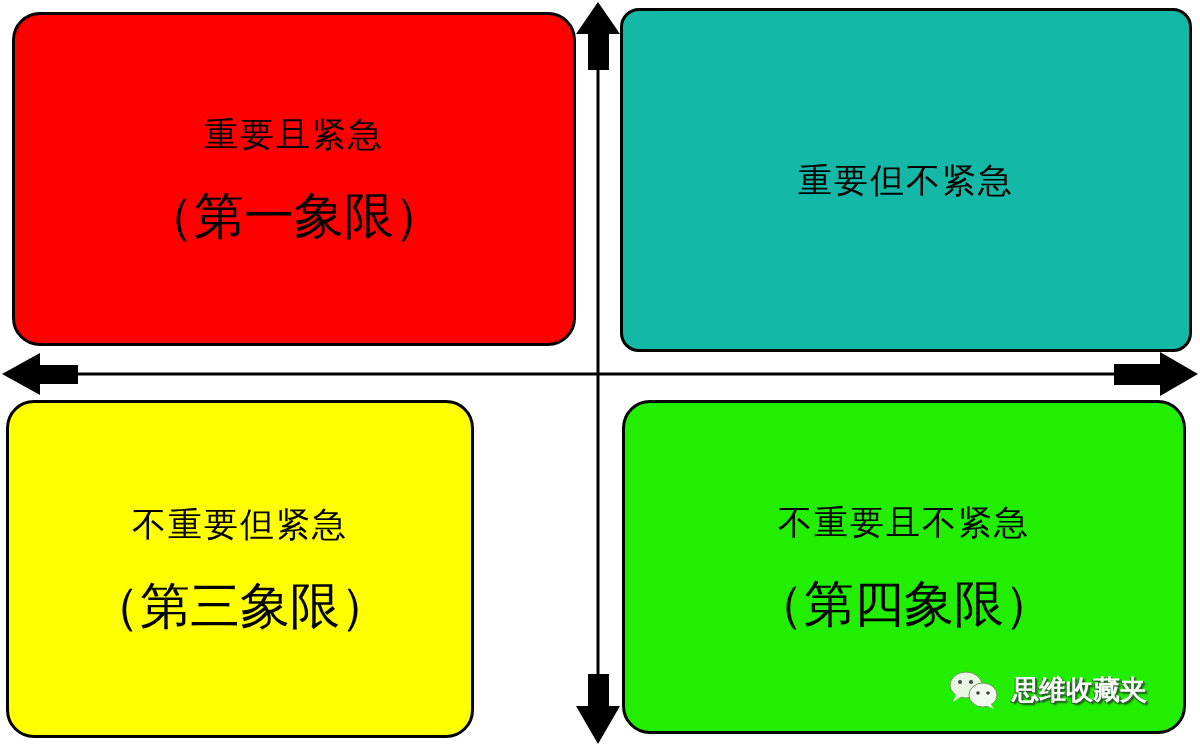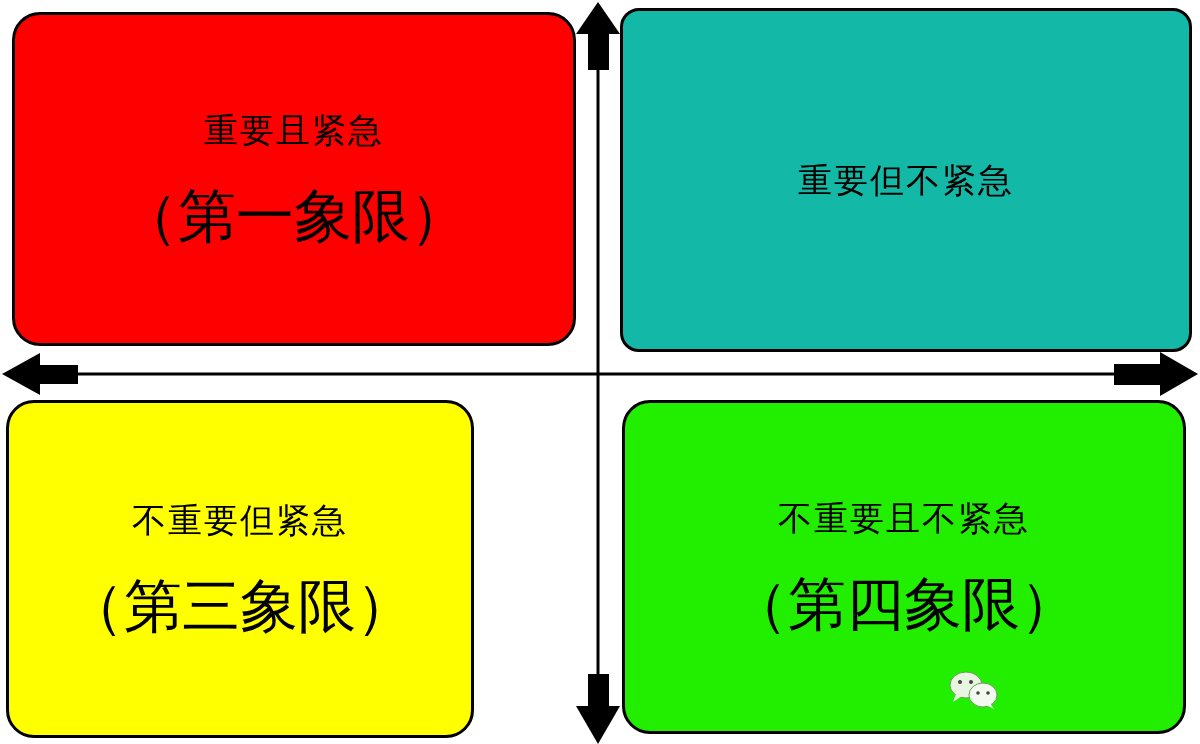--- a/index.html
+++ b/index.html
@@ -1,21 +1,21 @@
 <!DOCTYPE html>
 <html><head>
 <meta charset="utf-8">
 <style>
   html, body { margin:0; padding:0; }
   body { width:1200px; height:744px; background:#ffffff; position:relative; overflow:hidden;
          font-family: "DejaVu Sans", "Liberation Sans", sans-serif; }
   .quad { position:absolute; border:3px solid #000; border-radius:28px; box-sizing:border-box;
           display:flex; flex-direction:column; align-items:center; justify-content:center; }
   .quad .title { font-size:34px; color:#000; letter-spacing:2px; line-height:1; }
-  .quad .sub { font-size:58px; color:#000; margin-top:40px; line-height:1; }
+  .quad .sub { font-size:50px; color:#000; margin-top:40px; line-height:1; }
   #q1 { left:12px; top:12px; width:564px; height:334px; }
   #q2 { left:620px; top:8px; width:572px; height:344px; }
   #q3 { left:6px; top:400px; width:468px; height:338px; }
   #q4 { left:622px; top:400px; width:564px; height:334px; }
   svg.axes { position:absolute; left:0; top:0; }
   .watermark { position:absolute; left:948px; top:670px; display:flex; align-items:center; gap:12px; }
   .watermark .wm-text { font-size:27px; font-weight:bold; color:#ffffff;
      text-shadow:1px 1px 0 #2a6a2a, -1px 1px 0 #2a6a2a, 2px 2px 2px #1a4a1a; }
 </style>
 </head>
@@ -71,13 +71,14 @@
   <svg width="52" height="40" viewBox="0 0 52 40">
     <ellipse cx="18" cy="15" rx="16" ry="13" fill="#e8f5e0" stroke="#6a9a5a" stroke-width="1"></ellipse>
     <polygon points="8,24 5,32 14,26" fill="#e8f5e0"></polygon>
     <circle cx="12" cy="12" r="2" fill="#444"></circle>
     <circle cx="23" cy="12" r="2" fill="#444"></circle>
     <ellipse cx="35" cy="25" rx="14" ry="12" fill="#f2faf0" stroke="#6a9a5a" stroke-width="1"></ellipse>
     <polygon points="42,33 46,39 38,35" fill="#f2faf0"></polygon>
     <circle cx="30" cy="23" r="1.8" fill="#444"></circle>
     <circle cx="40" cy="23" r="1.8" fill="#444"></circle>
   </svg>
+  <span class="wm-text">思维收藏夹</span>
 </div>
 
 </body></html>

